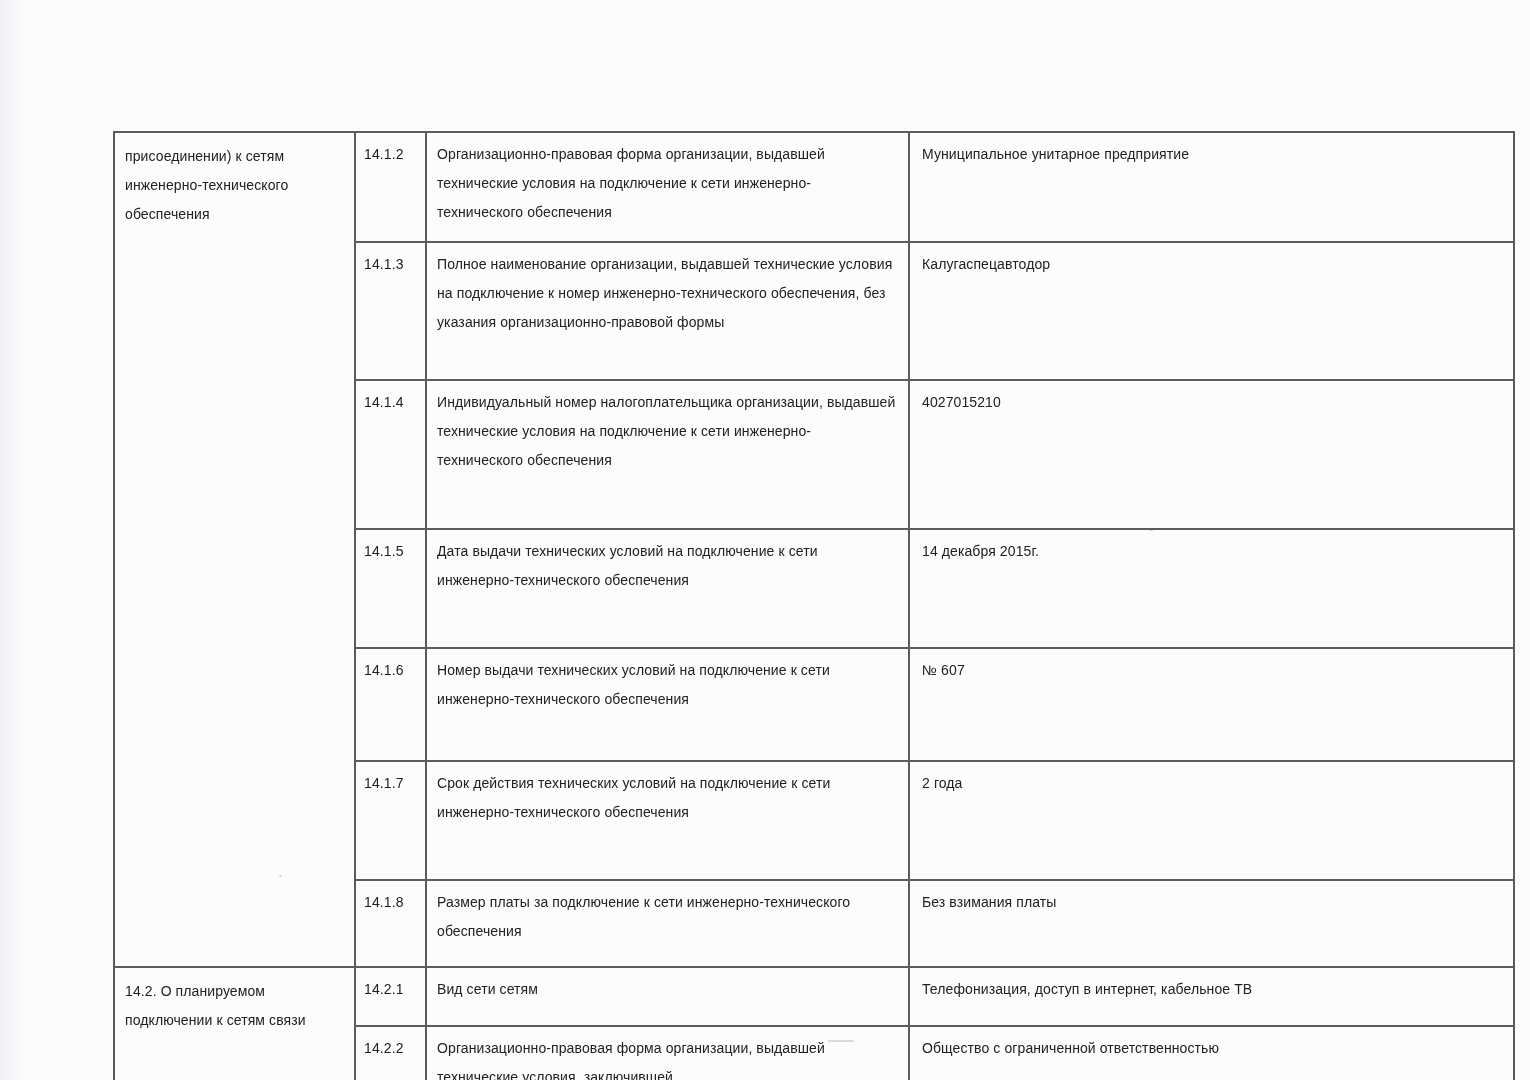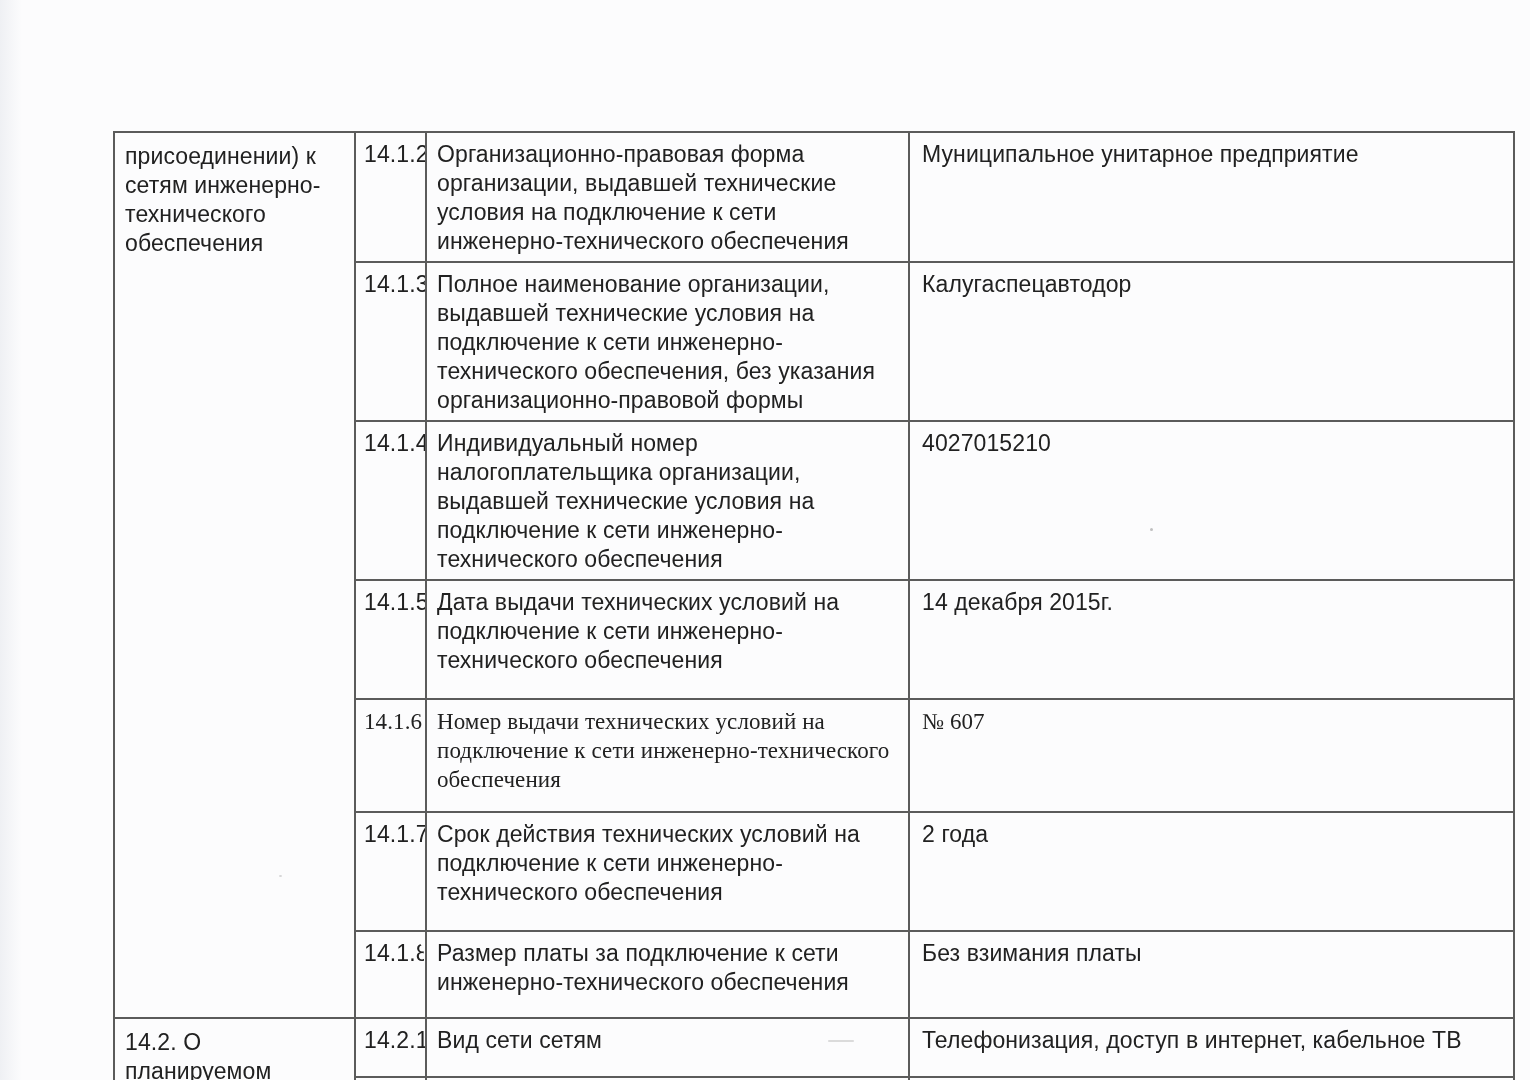--- a/index.html
+++ b/index.html
@@ -35,42 +35,42 @@
     left: 113px;
     top: 131px;
     width: 1400px;
     border-collapse: collapse;
     table-layout: fixed;
   }
   .doc-table td {
     border: 2px solid #5b5b5b;
     vertical-align: top;
     padding: 7px 11px 5px 10px;
-    font-size: 23px;
+    font-size: 14px;
     line-height: 29px;
     letter-spacing: 0.1px;
     color: #212121;
     background: transparent;
     overflow: hidden;
   }
   .doc-table col.c-cat  { width: 241px; }
   .doc-table col.c-num  { width: 71px; }
   .doc-table col.c-desc { width: 483px; }
   .doc-table col.c-val  { width: 605px; }
 
   .doc-table td.cat  { padding-top: 9px; }
   .doc-table td.num  { padding-left: 8px; padding-right: 8px; white-space: nowrap; }
   .doc-table td.val  { padding-left: 12px; }
 
   
   tr.r0 td { height: 96px; }
   tr.r1 td { height: 124px; }
   tr.r2 td { height: 135px; margin-top: 12px; }
   tr.r3 td { height: 105px; margin-left: 21px; }
-  tr.r4 td { height: 99px; font-family: Liberation Serif, serif; }
+  tr.r4 td { height: 99px; }
   tr.r5 td { height: 105px; }
   tr.r6 td { height: 73px; border-radius: 25px; }
   tr.r7 td { height: 45px; }
   tr.r8 td { height: 75px; }
 </style>
 </head>
 <body>
 
 <div class="page">
   <div class="edge-tint"></div>
@@ -88,21 +88,21 @@
     <tbody>
 
       <tr class="r0">
         <td class="cat" rowspan="7">присоединении) к сетям инженерно-технического обеспечения</td>
         <td class="num">14.1.2</td>
         <td class="desc">Организационно-правовая форма организации, выдавшей технические условия на подключение к сети инженерно-технического обеспечения</td>
         <td class="val">Муниципальное унитарное предприятие</td>
       </tr>
       <tr class="r1">
         <td class="num">14.1.3</td>
-        <td class="desc">Полное наименование организации, выдавшей технические условия на подключение к сети инженерно-технического обеспечения, без указания организационно-правовой формы</td>
+        <td class="desc">Полное наименование организации, выдавшей технические условия на подключение к номер инженерно-технического обеспечения, без указания организационно-правовой формы</td>
         <td class="val">Калугаспецавтодор</td>
       </tr>
       <tr class="r2">
         <td class="num">14.1.4</td>
         <td class="desc">Индивидуальный номер налогоплательщика организации, выдавшей технические условия на подключение к сети инженерно-технического обеспечения</td>
         <td class="val">4027015210</td>
       </tr>
       <tr class="r3">
         <td class="num">14.1.5</td>
         <td class="desc">Дата выдачи технических условий на подключение к сети инженерно-технического обеспечения</td>

